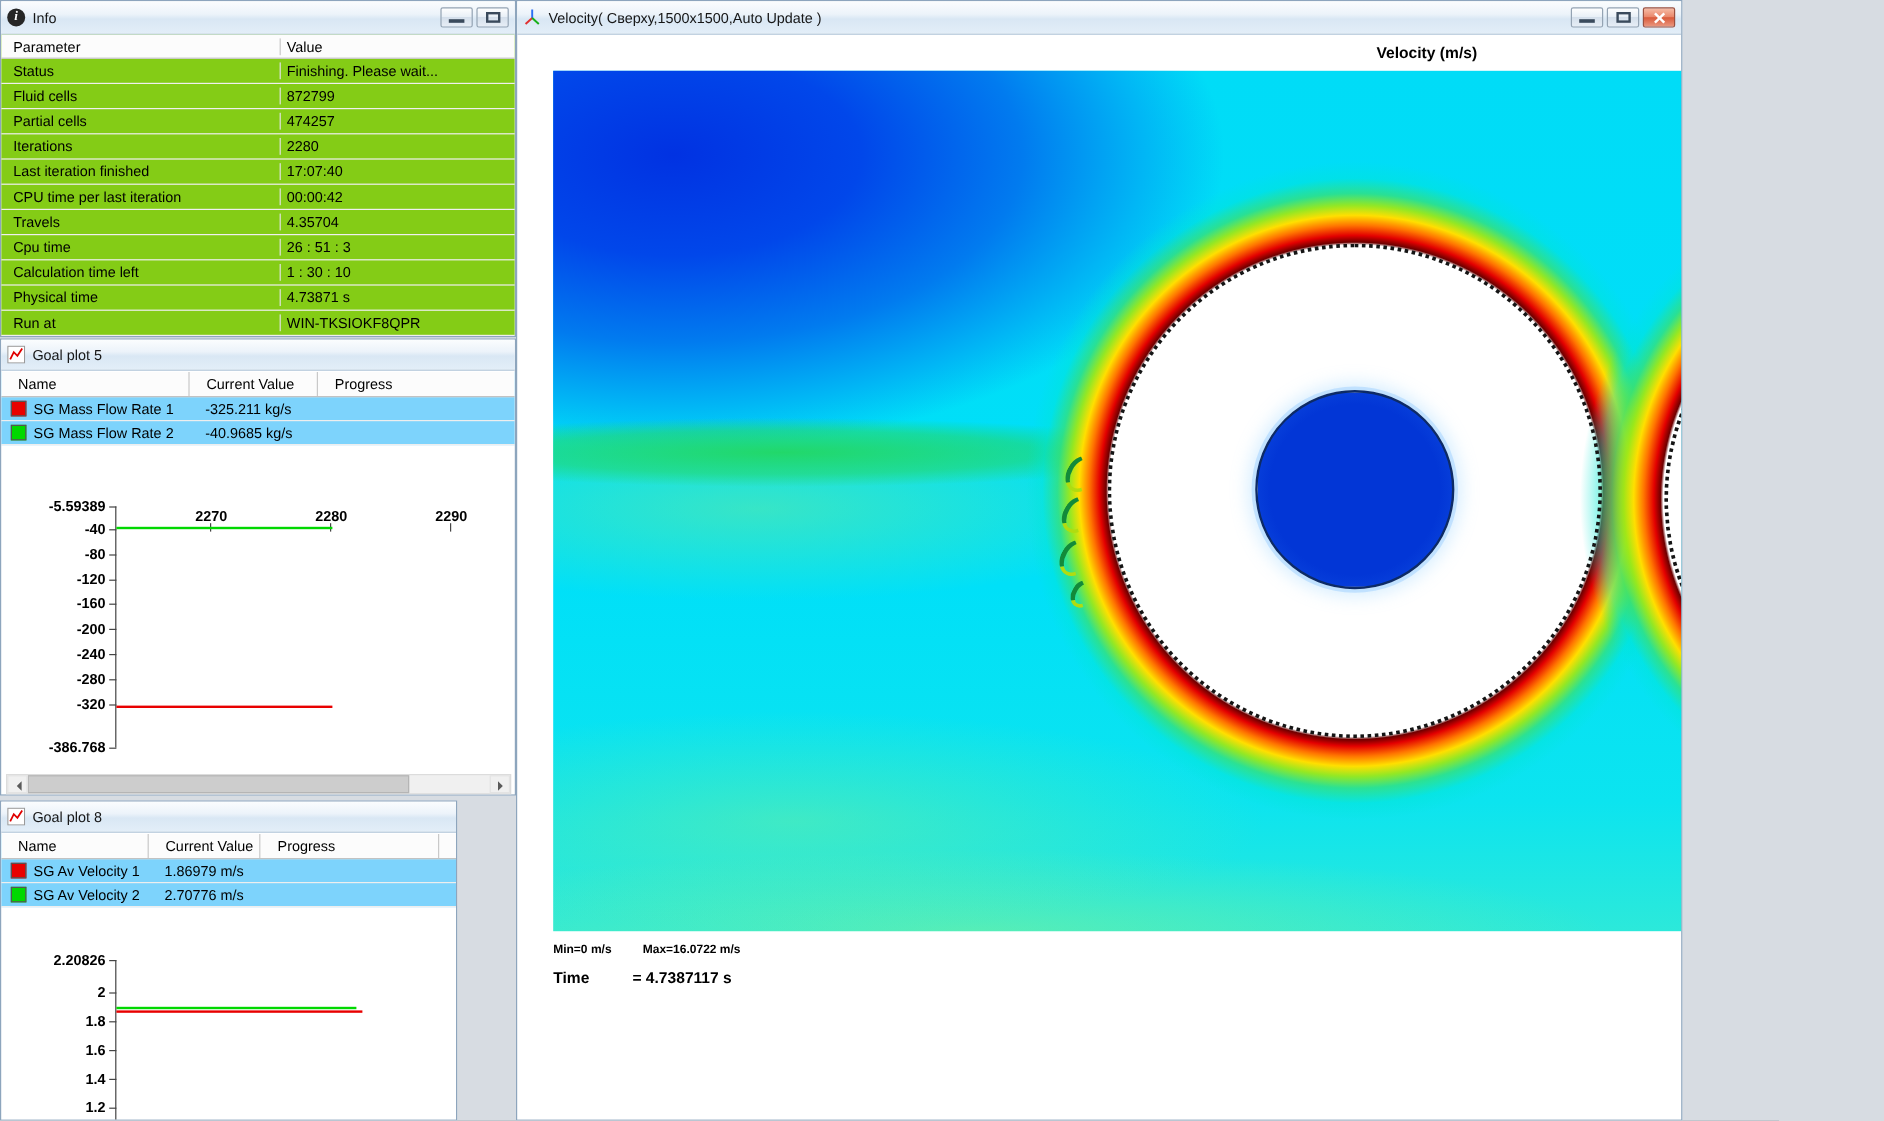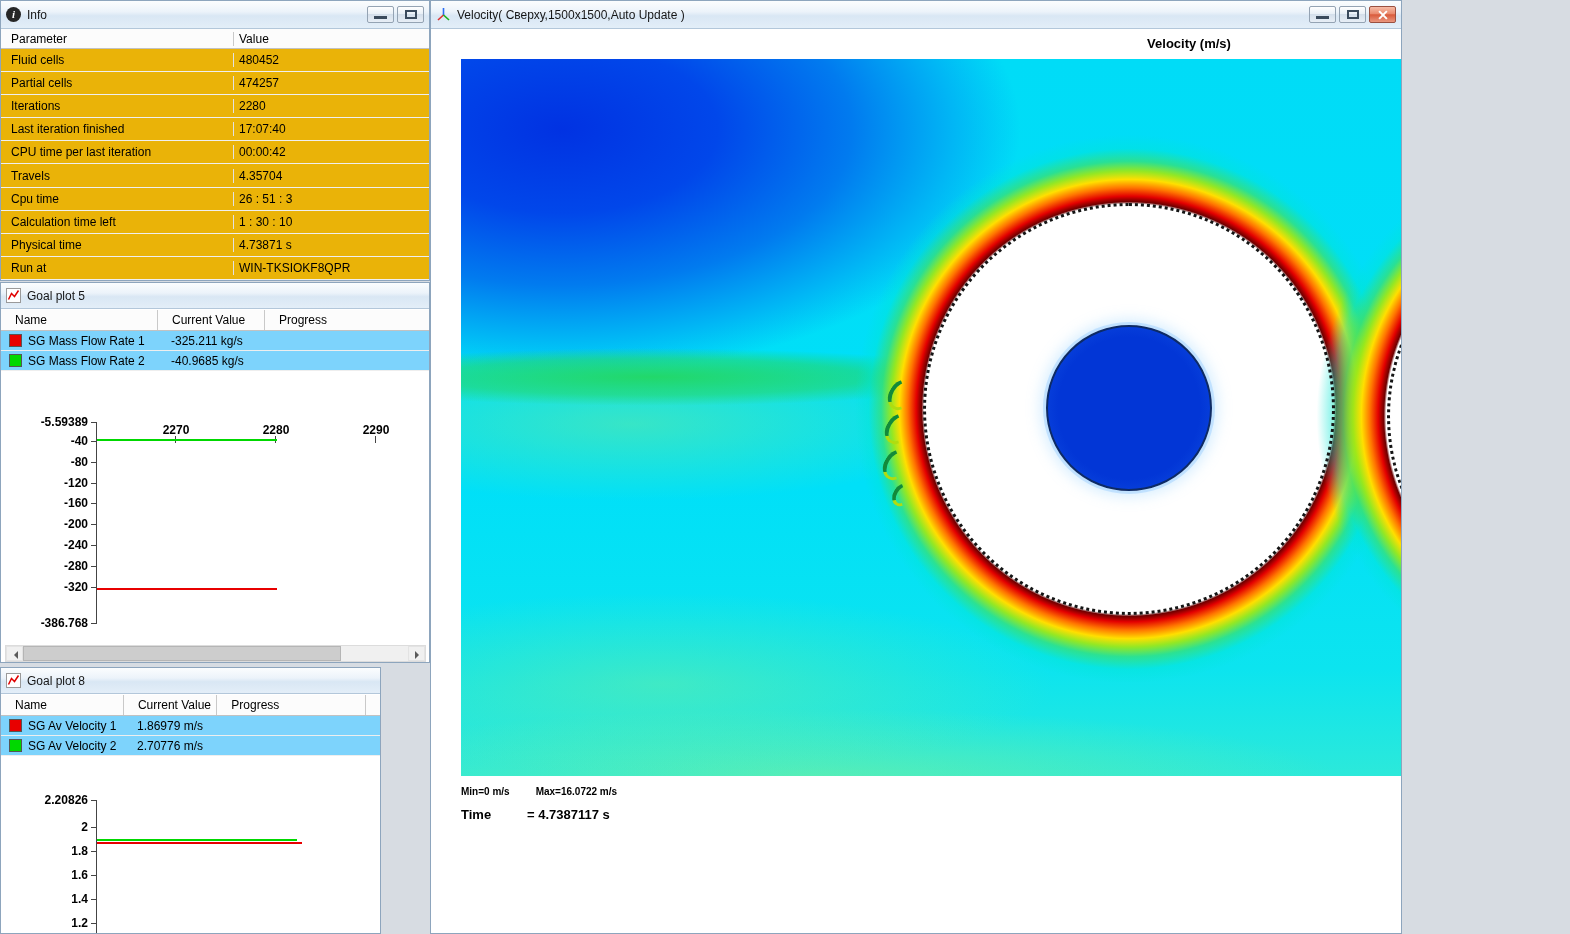--- a/index.html
+++ b/index.html
@@ -35,21 +35,21 @@
   .g-x::after  { transform:translate(-50%,-50%) rotate(-45deg); }
 
   .icon-info {
     width:15px; height:15px; border-radius:50%; background:#262626; color:#fff;
     font:italic bold 11px/15px "Liberation Serif", serif; text-align:center; flex:0 0 auto;
   }
   .icon-box { width:15px; height:15px; flex:0 0 auto; display:block; }
 
   
   #info-win { left:0; top:0; width:430px; height:281px; }
-  .info-body { position:absolute; left:0; top:28px; right:0; bottom:0; display:flex; flex-direction:column; background:#eab308; }
+  .info-body { position:absolute; left:0; top:28px; right:0; bottom:0; display:flex; flex-direction:column; background:#84cc16; }
   .irow { display:flex; flex:1; min-height:0; border-bottom:1px solid #efefef; align-items:center; }
   .irow.ihead { flex:0 0 20px; background:#fcfcfc; border-bottom:1px solid #c2c2c2; }
   .ic1 { width:232px; padding-left:10px; white-space:nowrap; overflow:hidden; }
   .ic2 { flex:1; padding-left:5px; border-left:1px solid #e2e2e2; white-space:nowrap; overflow:hidden; }
   .ihead .ic2 { border-left:1px solid #c9c9c9; }
 
   
   #gp5-win { left:0; top:282px; width:430px; height:381px; }
   #gp8-win { left:0; top:667px; width:381px; height:267px; }
   .goal-table { position:absolute; left:0; top:27px; right:0; background:#7dd3fc; }
@@ -153,22 +153,26 @@
             <i class="g-max"></i>
           </span>
       </span>
     </header>
     <div class="info-body">
       <div class="irow ihead">
         <span class="ic1">Parameter</span>
         <span class="ic2">Value</span>
       </div>
       <div class="irow">
+          <span class="ic1">Status</span>
+          <span class="ic2">Finishing. Please wait...</span>
+        </div>
+      <div class="irow">
           <span class="ic1">Fluid cells</span>
-          <span class="ic2">480452</span>
+          <span class="ic2">872799</span>
         </div>
       <div class="irow">
           <span class="ic1">Partial cells</span>
           <span class="ic2">474257</span>
         </div>
       <div class="irow">
           <span class="ic1">Iterations</span>
           <span class="ic2">2280</span>
         </div>
       <div class="irow">

